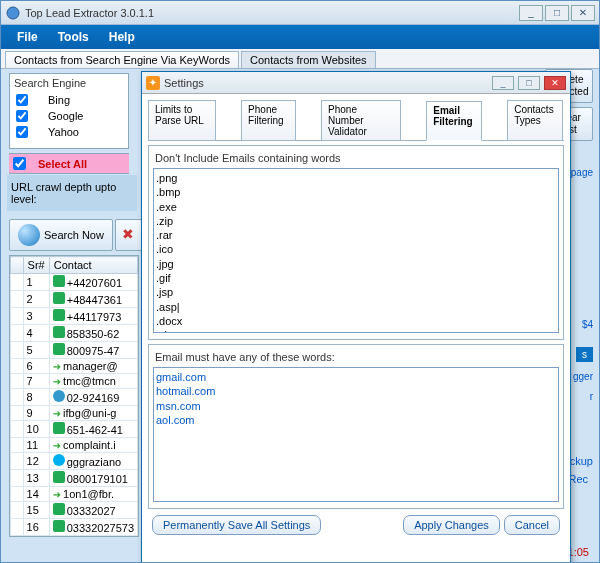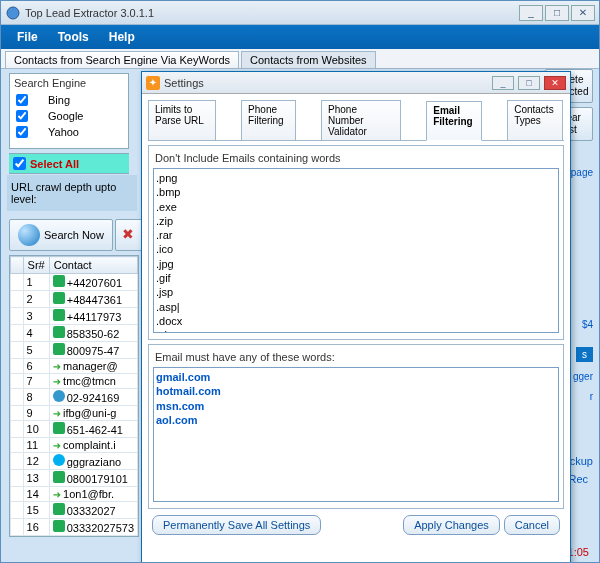--- a/index.html
+++ b/index.html
@@ -20,21 +20,21 @@
   .tab { background: linear-gradient(#fefefe,#eef2f7); border: 1px solid #a0b8ce; border-bottom: none; padding: 2px 8px; margin-right: 2px; font-size: 11px; color: #000; }
   .tab.inactive { background: #dde6ef; }
   
   
   .mainarea { position: relative; height: calc(100% - 68px); background: #cfe3f4; padding: 4px; }
   
   .leftpanel { background: #fff; border: 1px solid #8ab; width: 120px; position: absolute; top: 4px; left: 8px; }
   .panelhead { font-size: 11px; padding: 3px 4px; color: #333; }
   .checkrow { padding: 2px 6px; display: flex; align-items: center; gap: 20px; }
   .checkrow input { width: 12px; height: 12px; }
-  .selectall-bar { background: #5eead4; border-top: 1px solid #8ab; border-bottom: 1px solid #8ab; padding: 3px 4px; display:flex; align-items:center; gap:4px; }
+  .selectall-bar { background: #f9a8d4; border-top: 1px solid #8ab; border-bottom: 1px solid #8ab; padding: 3px 4px; display:flex; align-items:center; gap:12px; }
   .selectall-bar label { color: #c00; font-weight: bold; }
   .crawl-label { font-size: 11px; padding: 6px 4px; color: #000; }
   
   
   .toolbar { position: absolute; top: 150px; left: 8px; display: flex; gap: 2px; }
   .tbtn { background: linear-gradient(#f7fbff,#d9e7f4); border: 1px solid #8ab; padding: 4px 8px; display: flex; align-items: center; gap: 4px; font-size: 11px; border-radius: 2px; }
   .globeicon { width: 22px; height: 22px; border-radius: 50%; background: radial-gradient(circle at 30% 30%, #bde3ff, #1d7fc7); display:inline-block; }
   .toolsicon { width: 22px; height: 22px; display:inline-block; position:relative; }
   .toolsicon::before { content:"✖"; color:#c33; font-size:14px; position:absolute; top:2px; left:2px;}
   
@@ -74,21 +74,21 @@
   
   .dlg-body { padding:6px; }
   .dlg-tabs { display:flex; border-bottom:1px solid #a0b8ce;gap:24px; }
   .dlg-tab { background: linear-gradient(#fefefe,#eef2f7); border:1px solid #a0b8ce; border-bottom:none; padding:3px 6px; font-size:10px; margin-right:1px; }
   .dlg-tab.active { background: linear-gradient(#fff,#f2f7fc); border-bottom:1px solid #fff; position:relative; top:1px; font-weight:bold;}
   
   .dlg-group { border:1px solid #a0b8ce; margin-top:4px; padding:2px;}
   .dlg-label { font-size:11px; padding:4px 4px 2px 4px; color:#333;}
   .dlg-textarea { width: calc(100% - 4px); margin:2px; border:1px solid #7a9ec6; font-family: Arial; font-size:11px; padding:2px; resize:none; outline:none; background:#fff; line-height:1.3;}
   .ta1 { height:165px; }
-  .ta2 { height:135px; color:#0057c7; font-weight:bold;}
+  .ta2 { height:135px; color:#0057c7; font-weight:normal;}
   
   .dlg-footer { display:flex; padding:6px 4px 4px 4px; gap:4px; }
   .dlg-btn { border:1px solid #7a9ec6; background:linear-gradient(#f7fbff,#e1ebf4); padding:3px 10px; font-size:11px; color:#0a4e9b; border-radius:7px;}
   .spacer { flex:1; }
   
 </style>
 </head>
 <body>
 
 <div class="main-titlebar">

